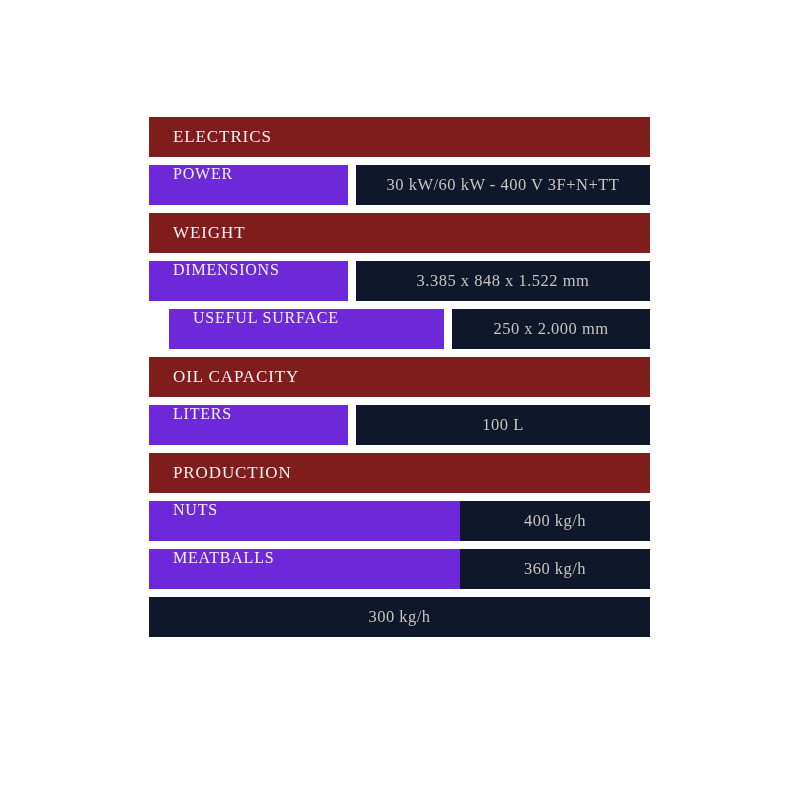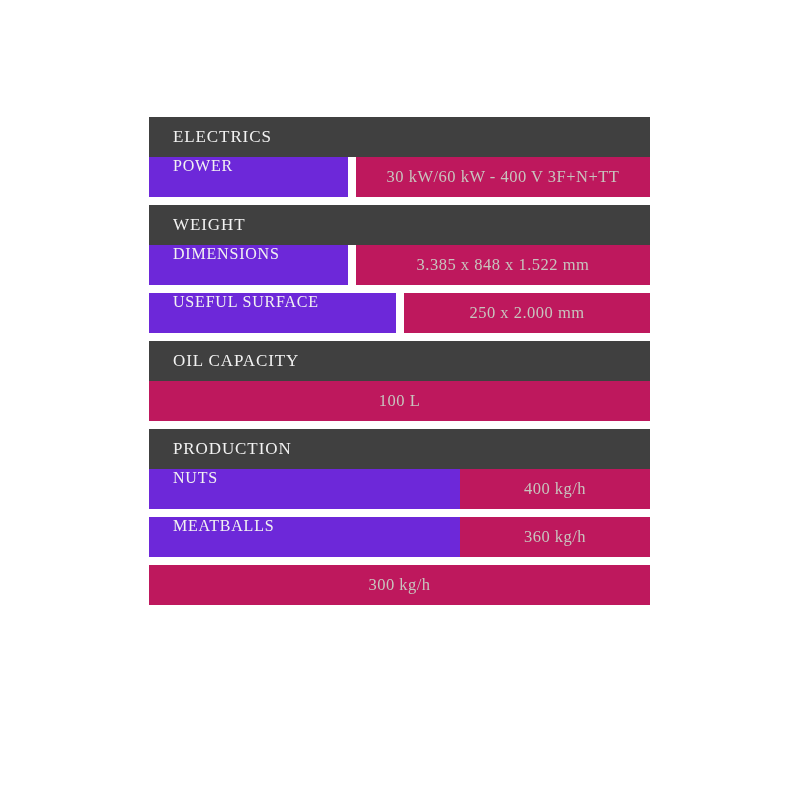--- a/index.html
+++ b/index.html
@@ -18,24 +18,24 @@
   .spec-sheet {
     position: absolute;
     left: 149px;
     top: 117px;
     width: 501px;
   }
 
   
   .section-header {
     height: 40px;
-    background: #404040;
+    background: #7f1d1d;
     display: flex;
     align-items: center;
-    margin-bottom: 0;
+    margin-bottom: 8px;
   }
   .section-header .section-title {
     color: #f2f2f2;
     font-size: 17px;
     letter-spacing: 0.9px;
     padding-left: 24px;
     white-space: nowrap;
   }
 
   
@@ -53,37 +53,37 @@
     flex: 0 0 auto;
   }
   .spec-label .label-text {
     color: #f2f2f2;
     font-size: 16px;
     letter-spacing: 0.8px;
     white-space: nowrap;
   }
 
   .spec-value {
-    background: #be185d;
+    background: #0f172a;
     display: flex;
     align-items: center;
     justify-content: center;
     box-sizing: border-box;
     flex: 1 1 auto;
   }
   .spec-value .value-text {
     color: #c8c4be;
     font-size: 16.5px;
     letter-spacing: 0.5px;
     white-space: nowrap;
   }
 
   
   .split-standard .spec-label { width: 199px; margin-right: 8px; }
-  .split-wide     .spec-label { width: 247px; margin-right: 8px; }
+  .split-wide     .spec-label { width: 275px; margin-right: 8px; margin-left: 20px; }
   .split-widest   .spec-label { width: 311px; }
 
   .last-row { margin-bottom: 0; }
 </style>
 </head>
 <body>
 
 <div class="spec-sheet">
     <div class="section-header">
       <span class="section-title">ELECTRICS</span>
@@ -112,20 +112,23 @@
         <span class="label-text">USEFUL SURFACE</span>
       </div>
       <div class="spec-value">
         <span class="value-text">250 x 2.000 mm</span>
       </div>
     </div>
     <div class="section-header">
       <span class="section-title">OIL CAPACITY</span>
     </div>
     <div class="spec-row split-standard">
+      <div class="spec-label">
+        <span class="label-text">LITERS</span>
+      </div>
       <div class="spec-value">
         <span class="value-text">100 L</span>
       </div>
     </div>
     <div class="section-header">
       <span class="section-title">PRODUCTION</span>
     </div>
     <div class="spec-row split-widest">
       <div class="spec-label">
         <span class="label-text">NUTS</span>

